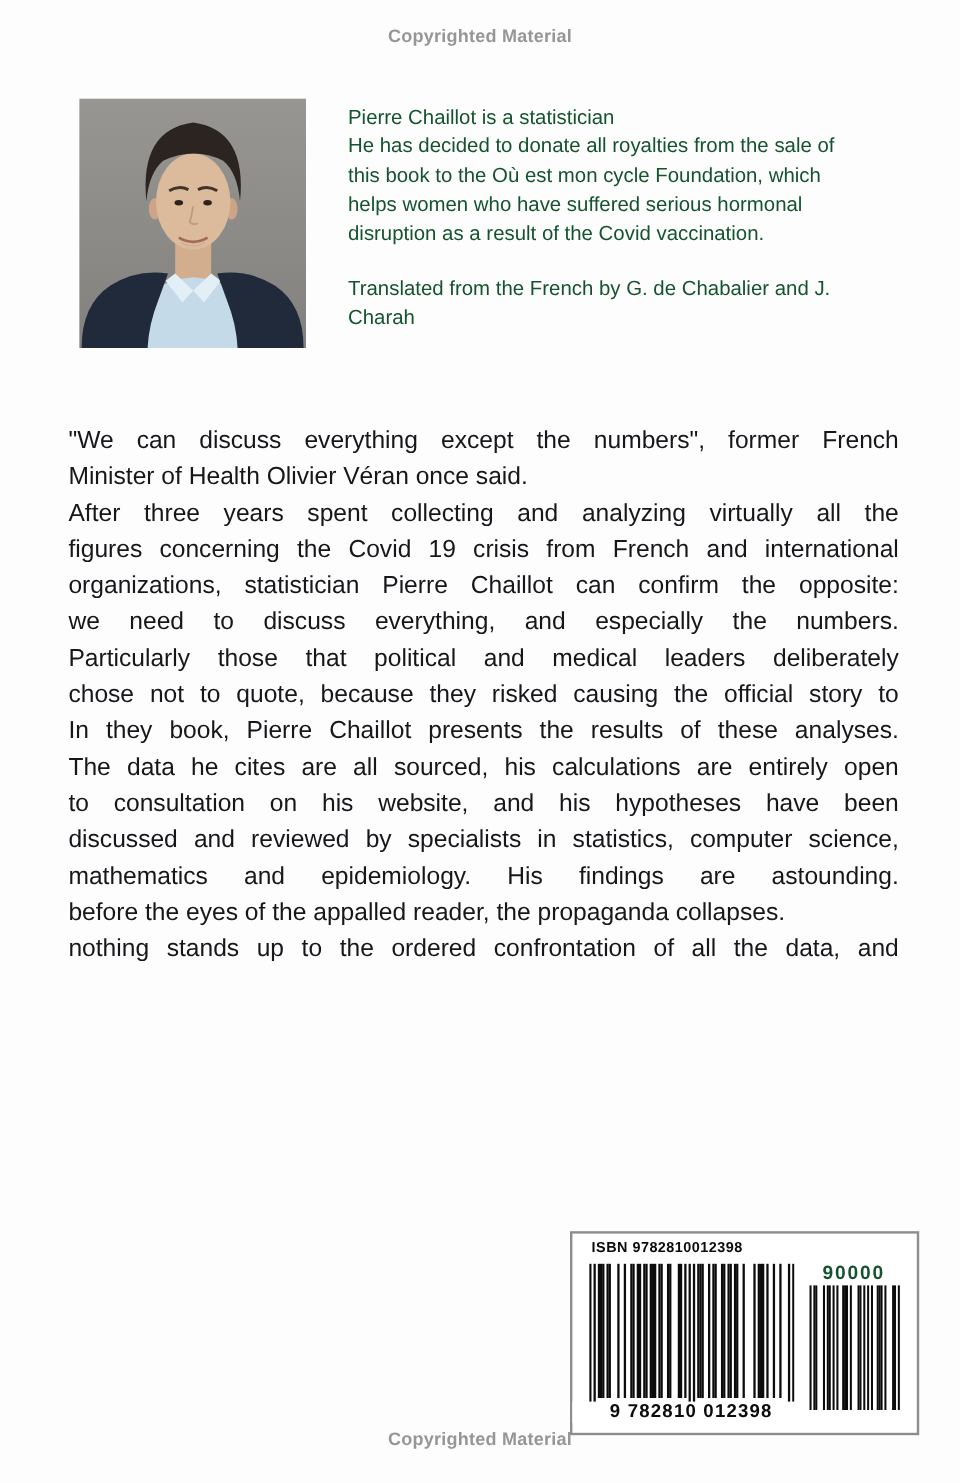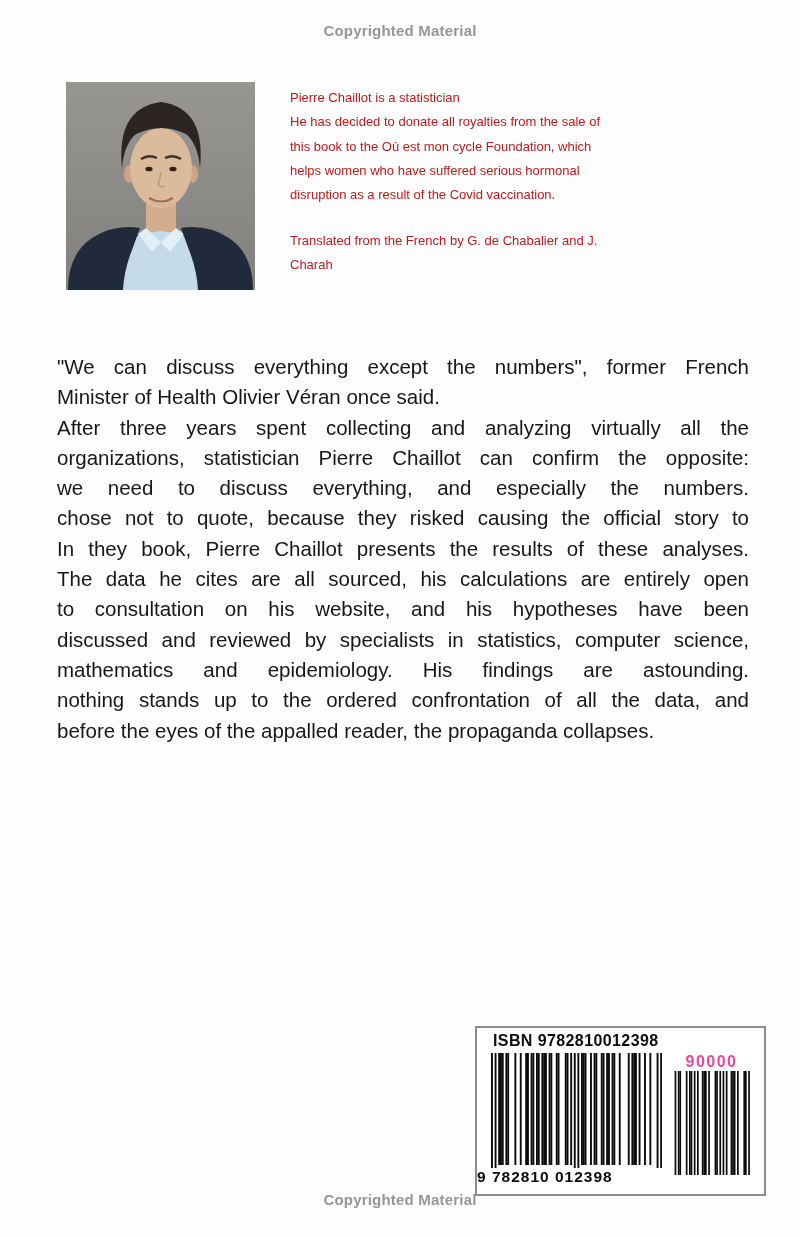--- a/index.html
+++ b/index.html
@@ -14,49 +14,49 @@
     color:#969696; font-size:15px; font-weight:700; letter-spacing:.2px;
   }
   .notice.top { top:22px; }
   .notice.bottom { top:1191px; z-index:3; }
 
   .photo { position:absolute; left:66px; top:82px; width:189px; height:208px; }
   .photo svg { display:block; }
 
   .bio {
     position:absolute; left:290px; top:86px; width:482px;
-    font-size:13px; line-height:24.3px; color:#b91c1c;
+    font-size:17px; line-height:24.3px; color:#14532d;
     white-space:pre-line;
   }
   .bio.translation { top:229px; }
 
   .description {
     position:absolute; left:57px; top:352px; width:692px;
     font-size:20.5px; line-height:30.3px; color:#17171b;
   }
   .dline { text-align:justify; text-align-last:justify; text-justify:inter-word; }
   .dline.end { text-align:center; text-align-last:left; }
 
   .barcode-box {
     position:absolute; left:475px; top:1026px; width:291px; height:170px;
     background:#ffffff; border:2px solid #8d8d8d; box-sizing:border-box; z-index:1;
   }
   .isbn-label {
     position:absolute; left:16px; top:4px;
-    font-size:16px; font-weight:700; letter-spacing:.4px; color:#0c0c0c;
+    font-size:12px; font-weight:700; letter-spacing:.4px; color:#0c0c0c;
   }
   .ean13-svg { position:absolute; left:14px; top:25px; }
   .ean-digits {
-    position:absolute; left:0; top:140px; width:198px; text-align:left;
+    position:absolute; left:0; top:140px; width:198px; text-align:center;
     font-size:15.5px; font-weight:700; letter-spacing:1px; color:#0c0c0c;
     background:#fff;
   }
   .supp-label {
     position:absolute; left:196px; top:25px; width:77px; text-align:center;
-    font-size:16px; font-weight:700; letter-spacing:1.5px; color:#ec4899;
+    font-size:16px; font-weight:700; letter-spacing:1.5px; color:#14532d;
   }
   .ean5-svg { position:absolute; left:196px; top:43px; }
 </style>
 </head>
 <body>
 
 <div class="page">
 
   <div class="notice top">Copyrighted Material</div>
 
@@ -107,30 +107,32 @@
 helps women who have suffered serious hormonal
 disruption as a result of the Covid vaccination.</div>
 
   <div class="bio translation">Translated from the French by G. de Chabalier and J.
 Charah</div>
 
   <div class="description">
       <div class="dline">"We can discuss everything except the numbers", former French</div>
       <div class="dline end">Minister of Health Olivier Véran once said.</div>
       <div class="dline">After three years spent collecting and analyzing virtually all the</div>
+      <div class="dline">figures concerning the Covid 19 crisis from French and international</div>
       <div class="dline">organizations, statistician Pierre Chaillot can confirm the opposite:</div>
       <div class="dline">we need to discuss everything, and especially the numbers.</div>
+      <div class="dline">Particularly those that political and medical leaders deliberately</div>
       <div class="dline">chose not to quote, because they risked causing the official story to</div>
       <div class="dline">In they book, Pierre Chaillot presents the results of these analyses.</div>
       <div class="dline">The data he cites are all sourced, his calculations are entirely open</div>
       <div class="dline">to consultation on his website, and his hypotheses have been</div>
       <div class="dline">discussed and reviewed by specialists in statistics, computer science,</div>
       <div class="dline">mathematics and epidemiology. His findings are astounding.</div>
+      <div class="dline end">before the eyes of the appalled reader, the propaganda collapses.</div>
       <div class="dline">nothing stands up to the ordered confrontation of all the data, and</div>
-      <div class="dline end">before the eyes of the appalled reader, the propaganda collapses.</div>
     </div>
 
   <div class="barcode-box">
     <div class="isbn-label">ISBN 9782810012398</div>
     <svg id="ean13-svg" class="ean13-svg" width="171" height="124" viewBox="0 0 171 124">
         <rect x="0.00" y="0" width="1.90" height="124" fill="#0c0c0c"></rect>
         <rect x="3.60" y="0" width="1.90" height="124" fill="#0c0c0c"></rect>
         <rect x="7.20" y="0" width="1.90" height="112" fill="#0c0c0c"></rect>
         <rect x="9.00" y="0" width="1.90" height="112" fill="#0c0c0c"></rect>
         <rect x="10.80" y="0" width="1.90" height="112" fill="#0c0c0c"></rect>

